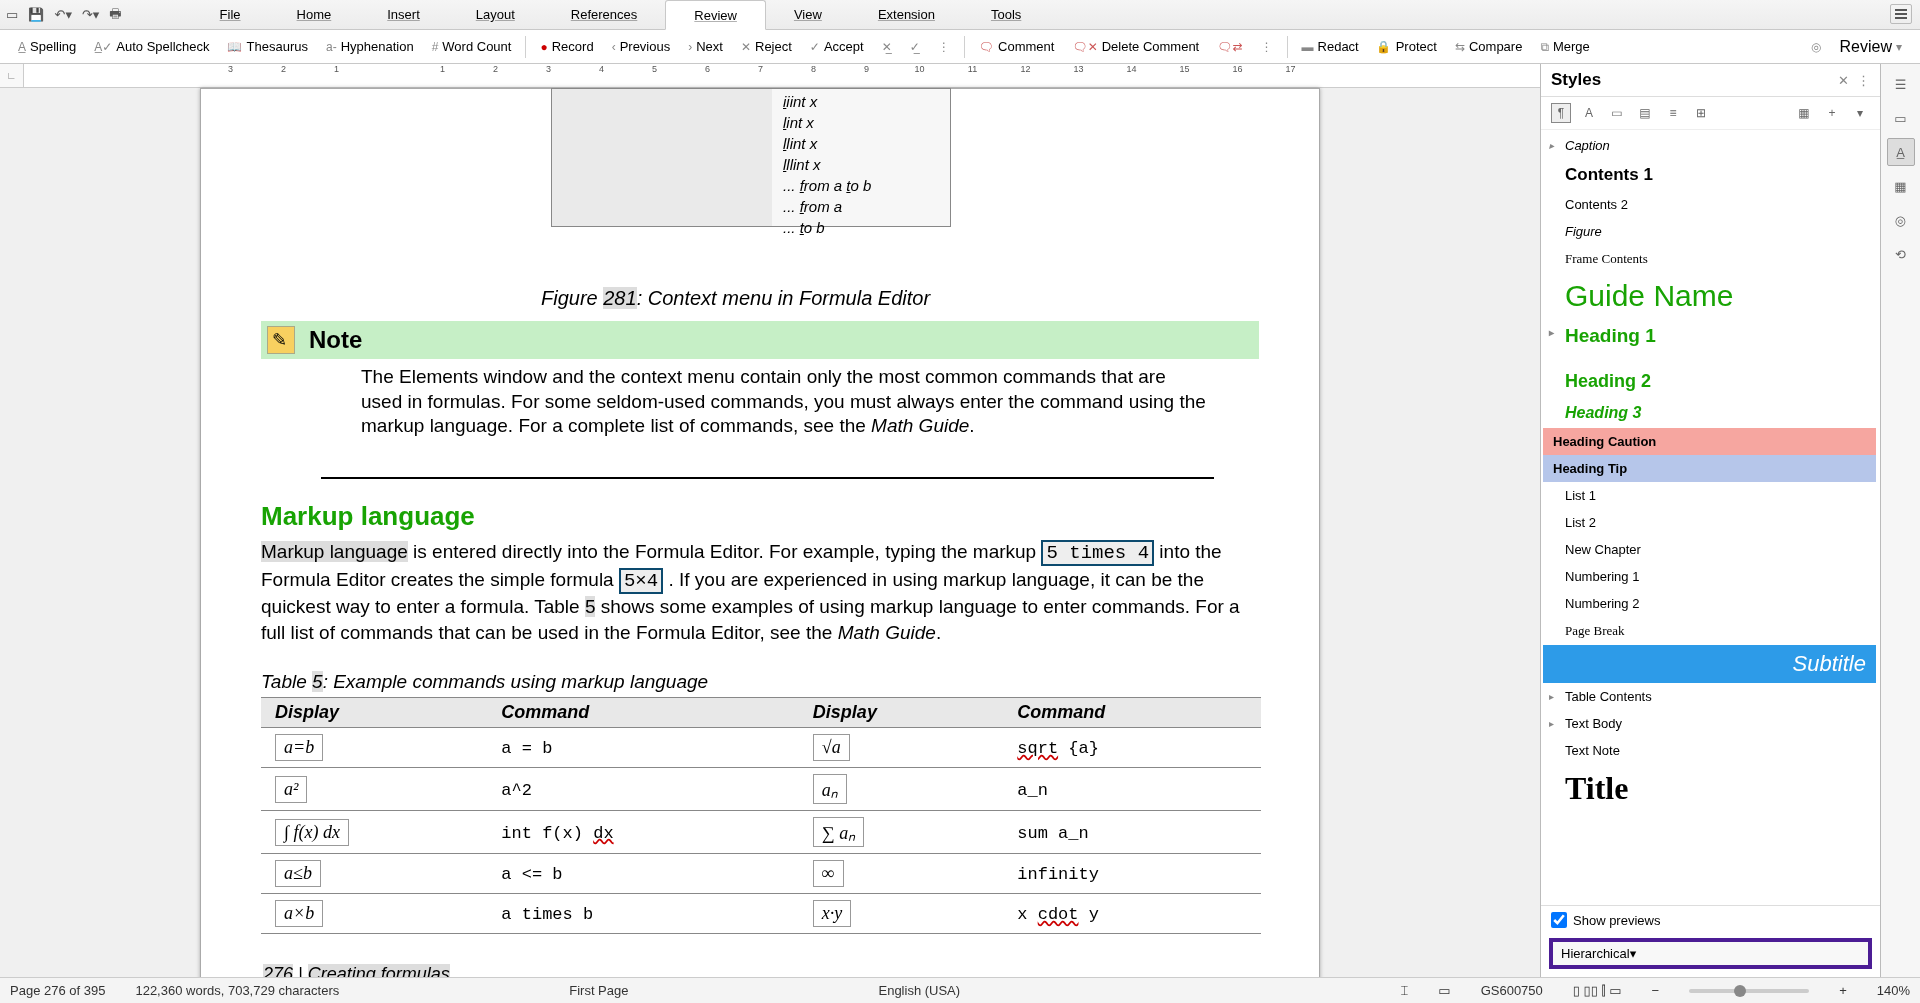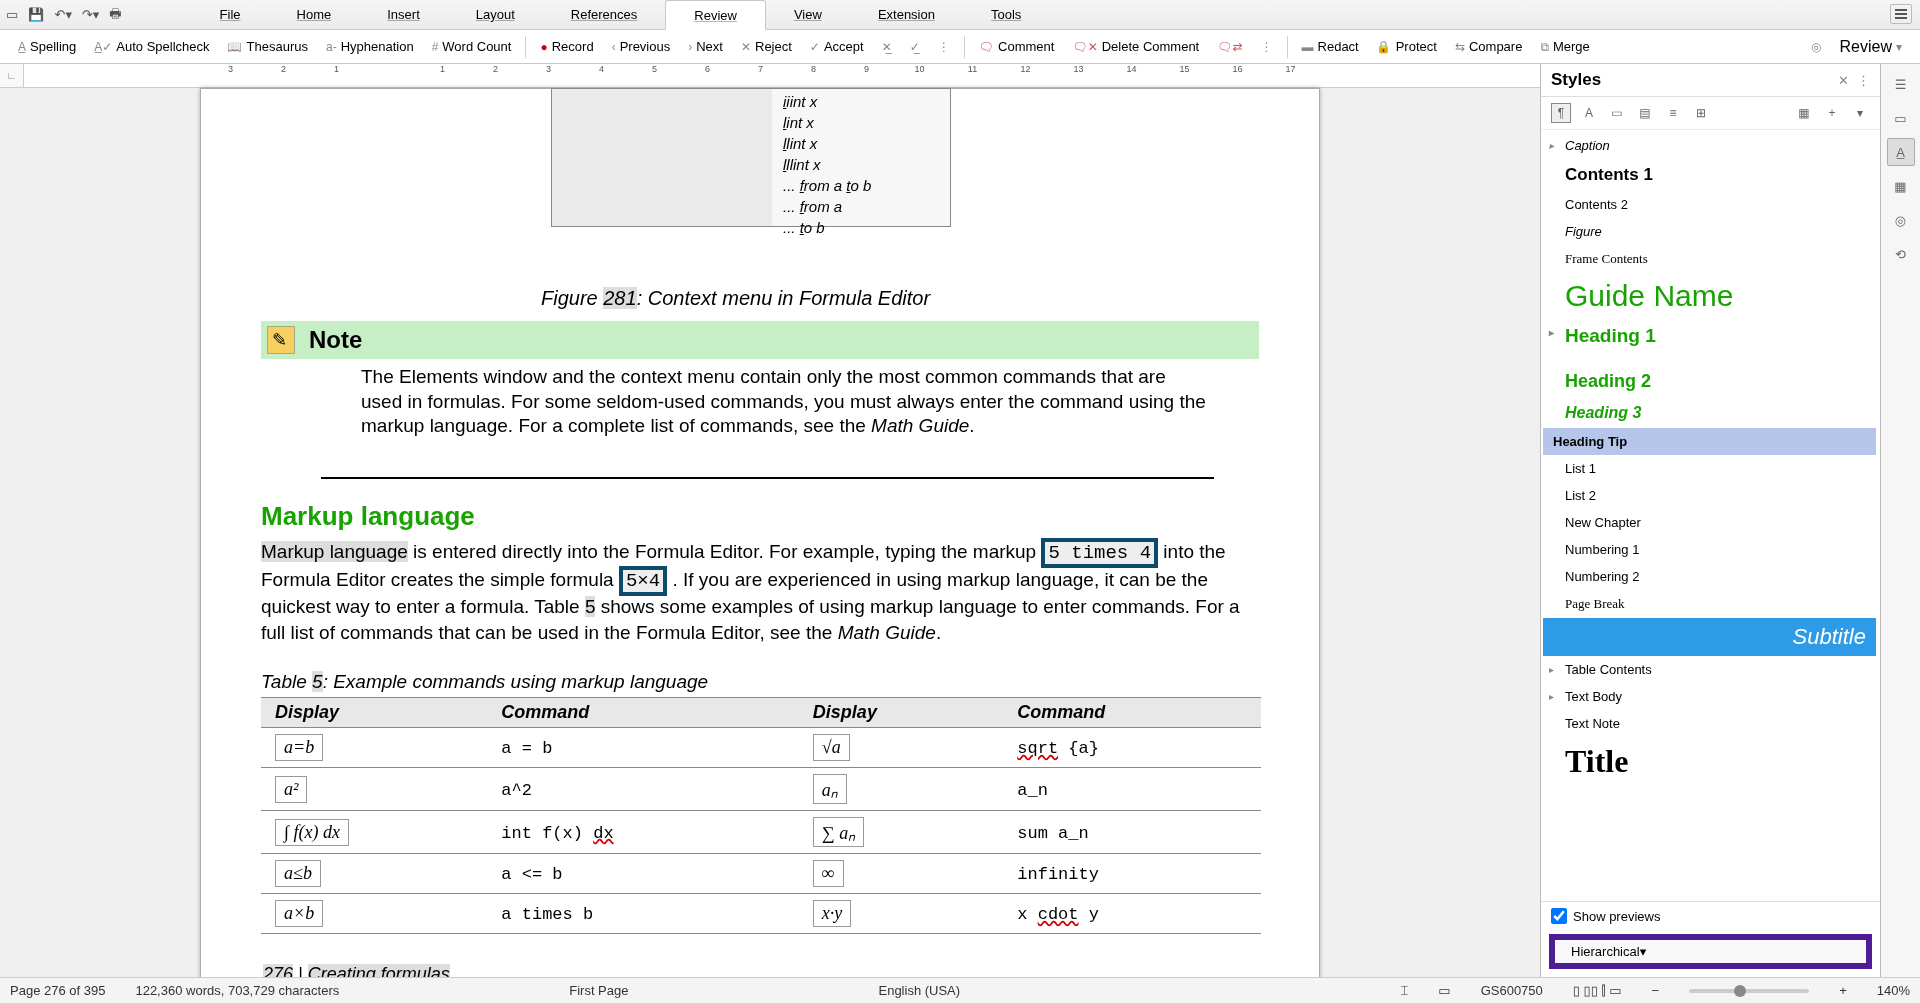--- a/index.html
+++ b/index.html
@@ -48,21 +48,21 @@
 .note-box .nicon::after { content:'✎'; position:absolute; left:4px; top:2px; font-size:18px; }
 .note-box .ntitle { font-size:24px; font-weight:bold; }
 
 .note-text { position:absolute; top:276px; left:120px; right:110px; font-size:19px; line-height:1.3;margin-left:40px; }
 .note-text em { font-style:italic; }
 .note-hr { position:absolute; top:388px; left:120px; right:105px; border-top:2px solid #000; }
 
 .h2green { position:absolute; top:412px; left:60px; font-size:26px; font-weight:bold; color:#18a303; }
 .bodytext { position:absolute; top:450px; left:60px; right:60px; font-size:19px; line-height:1.35; }
 .bodytext .hl { background:#ddd; }
-.bodytext .mono { font-family:"Liberation Mono",monospace; background:#eee; border:4px solid #0c4a6e; padding:0 3px; }
+.bodytext .mono { font-family:"Liberation Mono",monospace; background:#eee; border:2px solid #0c4a6e; padding:0 3px; }
 .bodytext em { font-style:italic; }
 
 .tablecap { position:absolute; top:582px; left:60px; font-style:italic; font-size:19px; }
 .tablecap .num { background:#ddd; }
 
 table.cmds { position:absolute; top:608px; left:60px; right:58px; width:1000px; border-collapse:collapse; font-size:18px; }
 table.cmds th { background:#e8e8e8; font-style:italic; text-align:left; padding:4px 14px; border-top:1px solid #888; border-bottom:1px solid #888; }
 table.cmds td { padding:6px 14px; border-bottom:1px solid #888; vertical-align:middle; }
 table.cmds .dispbox { display:inline-block; border:1px solid #999; padding:2px 8px; font-style:italic; font-family:"Times New Roman",serif; font-size:18px; }
 table.cmds .mono { font-family:"Liberation Mono",monospace; font-size:17px; }
@@ -93,21 +93,21 @@
 .s-h1 { color:#18a303; font-weight:bold; font-size:19px; }
 .s-h2 { color:#18a303; font-weight:bold; font-size:18px;margin-top:12px; }
 .s-h3 { color:#18a303; font-weight:bold; font-style:italic; font-size:16px; }
 .s-hcaution { background:#f6a6a0; font-weight:bold; padding:6px 10px; margin-left:0; }
 .s-htip { background:#b6c6ea; font-weight:bold; padding:6px 10px; }
 .s-pagebreak { font-family:"Times New Roman",serif; }
 .s-subtitle { font-style:italic; font-size:22px;text-align:right; }
 .s-title { font-family:"Times New Roman",serif; font-size:32px; font-weight:bold; }
 .showprev { padding:6px 10px; display:flex; align-items:center; gap:6px; border-top:1px solid #ddd; }
 .showprev input { width:16px; height:16px; }
-.filterdrop { margin:4px 8px 8px; padding:4px 16px; border:6px solid #4c1d95; background:#f8f8f8; display:flex; justify-content:flex-start; align-items:center; }
+.filterdrop { margin:4px 8px 8px; padding:4px 8px; border:4px solid #4c1d95; background:#f8f8f8; display:flex; justify-content:flex-start; align-items:center; }
 
 .rightrail { width:40px; border-left:1px solid #bbb; background:#f6f6f6; display:flex; flex-direction:column; align-items:center; padding-top:6px; gap:6px; }
 .rightrail .rbtn { width:28px; height:28px; display:flex; align-items:center; justify-content:center; color:#666; border:1px solid transparent; border-radius:2px; cursor:pointer; }
 .rightrail .rbtn.active { background:#ddd; border-color:#aaa; }
 
 
 .statusbar { position:absolute; bottom:0; left:0; right:0; height:26px; background:#f4f4f4; border-top:1px solid #ccc; display:flex; align-items:center; font-size:13px; padding:0 10px; gap:30px; }
 .statusbar .seg { color:#333; }
 .statusbar .spacer { flex:1; }
 .zoomslider { width:120px; height:4px; background:#ccc; position:relative; border-radius:2px; }
@@ -376,20 +376,21 @@
     <div class="styleslist" id="styleslist">
         <div class="styleitem s-caption"><span class="caret">▸</span><span>Caption</span></div>
         <div class="styleitem s-contents1"><span>Contents 1</span></div>
         <div class="styleitem "><span>Contents 2</span></div>
         <div class="styleitem s-figure"><span>Figure</span></div>
         <div class="styleitem s-frame"><span>Frame Contents</span></div>
         <div class="styleitem s-guide"><span>Guide Name</span></div>
         <div class="styleitem s-h1"><span class="caret">▸</span><span>Heading 1</span></div>
         <div class="styleitem s-h2"><span>Heading 2</span></div>
         <div class="styleitem s-h3"><span>Heading 3</span></div>
+        <div class="styleitem s-hcaution"><span>Heading Caution</span></div>
         <div class="styleitem s-htip"><span>Heading Tip</span></div>
         <div class="styleitem "><span>List 1</span></div>
         <div class="styleitem "><span>List 2</span></div>
         <div class="styleitem "><span>New Chapter</span></div>
         <div class="styleitem "><span>Numbering 1</span></div>
         <div class="styleitem "><span>Numbering 2</span></div>
         <div class="styleitem s-pagebreak"><span>Page Break</span></div>
         <div class="styleitem s-subtitle sel"><span>Subtitle</span></div>
         <div class="styleitem "><span class="caret">▸</span><span>Table Contents</span></div>
         <div class="styleitem "><span class="caret">▸</span><span>Text Body</span></div>

